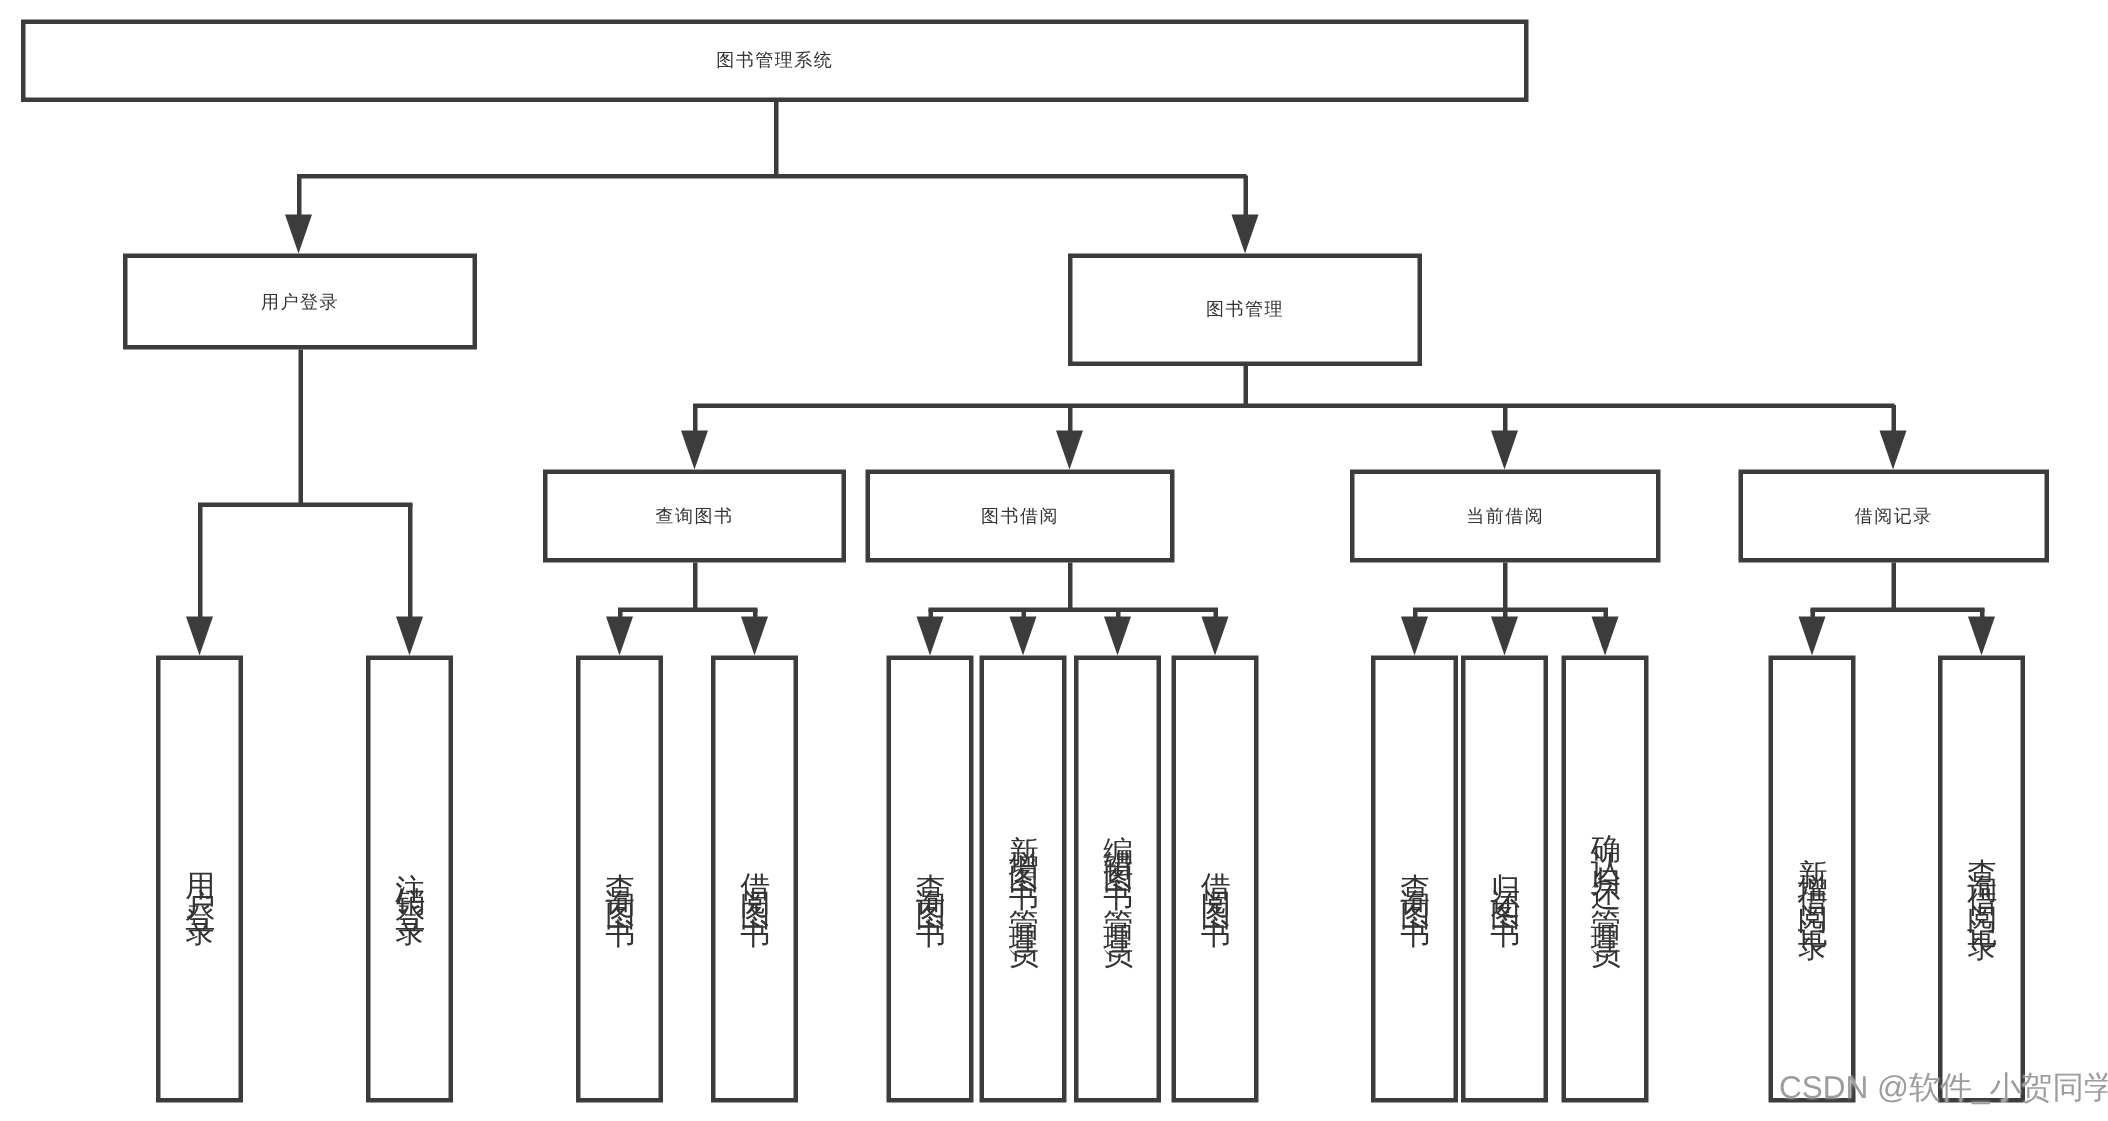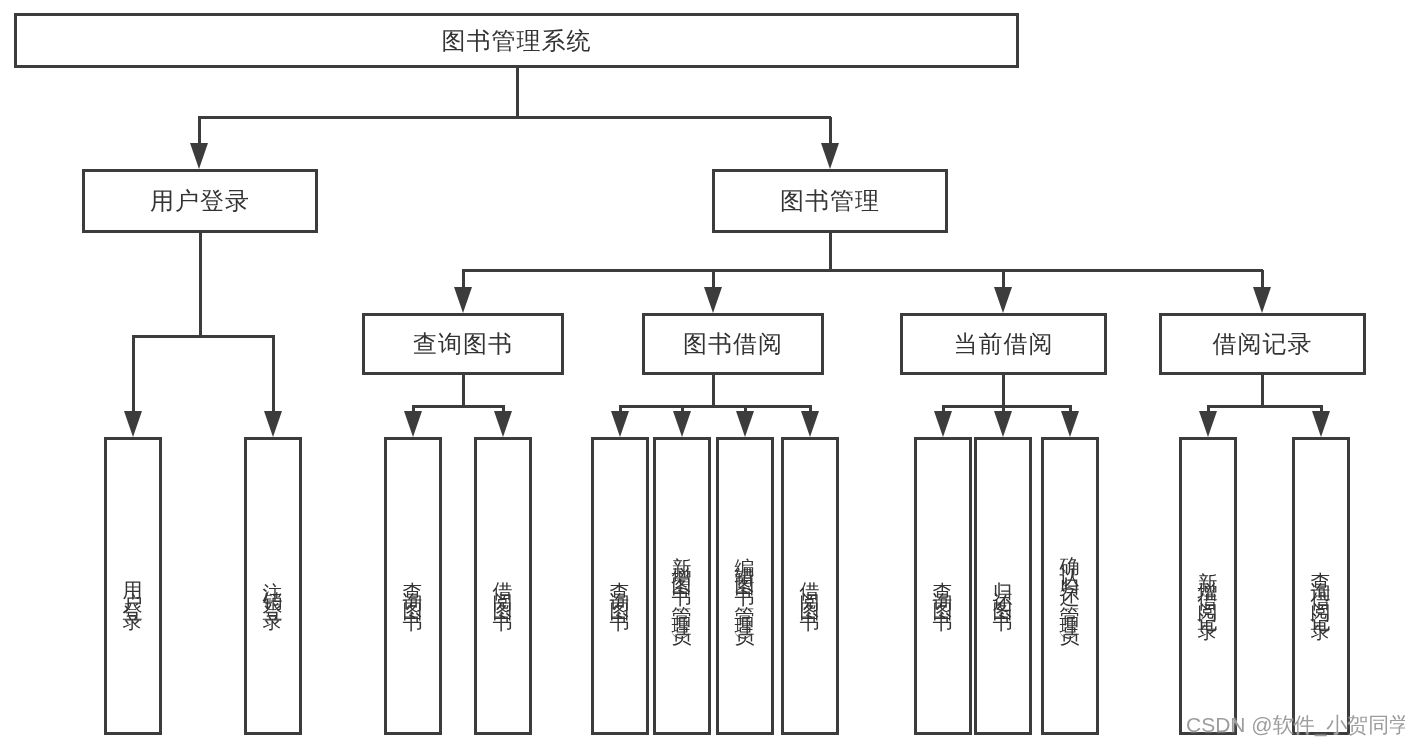--- a/index.html
+++ b/index.html
@@ -11,21 +11,21 @@
   html,body{margin:0;padding:0;background:var(--bg);}
   body{
     width:1405px;height:747px;position:relative;overflow:hidden;
     font-family:"Liberation Sans", sans-serif;color:var(--text);
   }
   .canvas{position:absolute;left:0;top:0;width:1405px;height:747px;}
   .box{
     position:absolute;box-sizing:border-box;background:#fff;
     border:3px solid var(--line);
     display:flex;align-items:center;justify-content:center;
-    font-size:24px;color:var(--text);letter-spacing:1px;
+    font-size:12px;color:var(--text);letter-spacing:1px;
     z-index:2;
     text-align:center;
   }
   .vbox{
     position:absolute;box-sizing:border-box;background:#fff;
     border:3px solid var(--line);
     display:flex;align-items:center;justify-content:center;
     z-index:2;
   }
   .vbox span{
@@ -53,42 +53,42 @@
   <div class="box" style="left:14px;top:13px;width:1005px;height:55px">图书管理系统</div>
 
   <div class="vline" style="left:516px;top:66px;height:51px"></div>
   <div class="hline" style="left:198px;top:116px;width:633px"></div>
   <div class="vline" style="left:198px;top:117px;height:28px"></div>
   <div class="arrow" style="left:190px;top:143px"></div>
   <div class="vline" style="left:829px;top:117px;height:28px"></div>
   <div class="arrow" style="left:821px;top:143px"></div>
 
   <div class="box" style="left:82px;top:169px;width:236px;height:64px">用户登录</div>
-  <div class="box" style="left:712px;top:169px;width:236px;height:64px">图书管理</div>
+  <div class="box" style="left:712px;top:169px;width:236px;height:75px">图书管理</div>
 
   <div class="vline" style="left:199px;top:232px;height:104px"></div>
   <div class="hline" style="left:132px;top:335px;width:143px"></div>
   <div class="vline" style="left:132px;top:336px;height:77px"></div>
   <div class="arrow" style="left:124px;top:411px"></div>
   <div class="vline" style="left:272px;top:336px;height:77px"></div>
   <div class="arrow" style="left:264px;top:411px"></div>
 
   <div class="vline" style="left:829px;top:232px;height:38px"></div>
   <div class="hline" style="left:462px;top:269px;width:801px"></div>
   <div class="vline" style="left:462px;top:270px;height:19px"></div>
   <div class="arrow" style="left:454px;top:287px"></div>
   <div class="vline" style="left:712px;top:270px;height:19px"></div>
   <div class="arrow" style="left:704px;top:287px"></div>
   <div class="vline" style="left:1002px;top:270px;height:19px"></div>
   <div class="arrow" style="left:994px;top:287px"></div>
   <div class="vline" style="left:1261px;top:270px;height:19px"></div>
   <div class="arrow" style="left:1253px;top:287px"></div>
 
   <div class="box" style="left:362px;top:313px;width:202px;height:62px">查询图书</div>
-  <div class="box" style="left:642px;top:313px;width:182px;height:62px">图书借阅</div>
+  <div class="box" style="left:577px;top:313px;width:206px;height:62px">图书借阅</div>
   <div class="box" style="left:900px;top:313px;width:207px;height:62px">当前借阅</div>
   <div class="box" style="left:1159px;top:313px;width:207px;height:62px">借阅记录</div>
 
   <div class="vline" style="left:462px;top:373px;height:33px"></div>
   <div class="hline" style="left:412px;top:405px;width:93px"></div>
   <div class="vline" style="left:412px;top:406px;height:7px"></div>
   <div class="arrow" style="left:404px;top:411px"></div>
   <div class="vline" style="left:502px;top:406px;height:7px"></div>
   <div class="arrow" style="left:494px;top:411px"></div>
 

